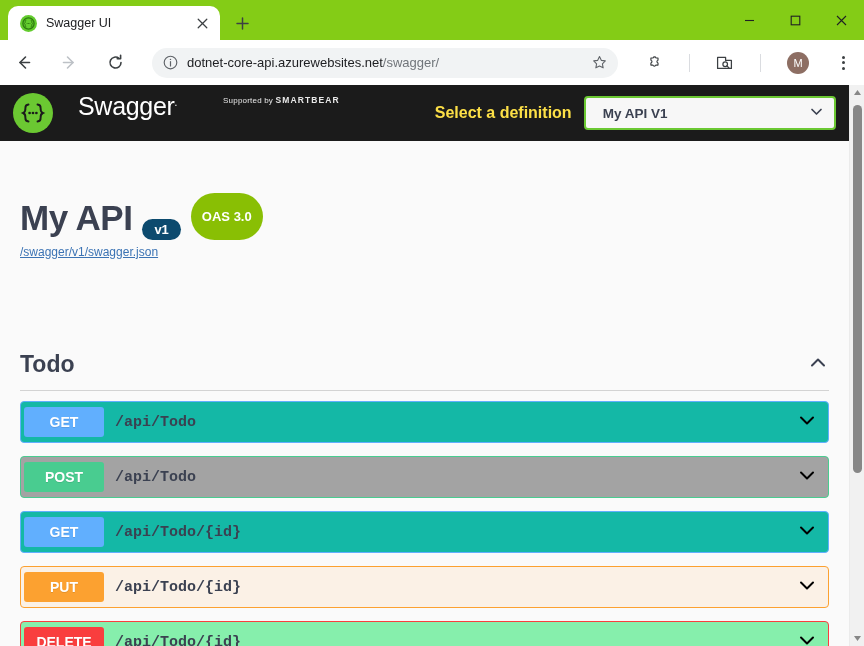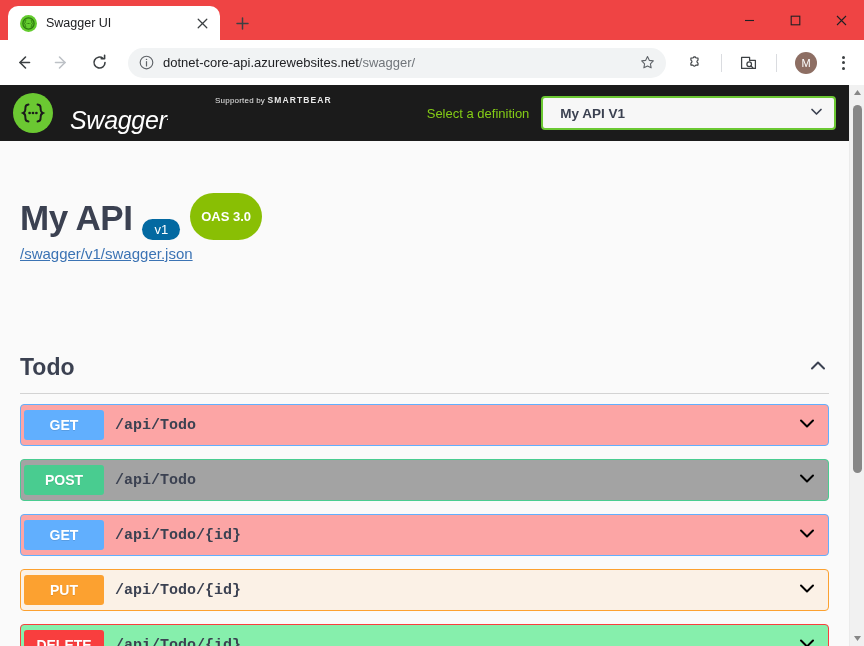--- a/index.html
+++ b/index.html
@@ -6,21 +6,21 @@
   html, body {
     width: 864px; height: 646px;
     font-family: "Liberation Sans", sans-serif;
     overflow: hidden; background: #fafafa;
   }
 
   
   .browser { width: 864px; height: 646px; display: flex; flex-direction: column; }
 
   .tabstrip {
-    height: 40px; background: #ef4444; display: flex; align-items: flex-end;
+    height: 40px; background: #84cc16; display: flex; align-items: flex-end;
     padding-left: 8px; position: relative; flex: 0 0 40px;
   }
   .tab {
     height: 34px; width: 212px; background: #ffffff;
     border-radius: 10px 10px 0 0; display: flex; align-items: center;
     padding: 0 8px 0 12px; gap: 9px; position: relative;
   }
   .favicon {
     width: 17px; height: 17px; border-radius: 50%;
     background: #63cc2e; flex: 0 0 17px;
@@ -45,21 +45,21 @@
     position: absolute; right: 0; top: 0; height: 40px;
     display: flex; align-items: center;
   }
   .wc {
     width: 46px; height: 40px; display: flex; align-items: center;
     justify-content: center; color: #202124;
   }
 
   .toolbar {
     height: 45px; background: #ffffff; display: flex; align-items: center;
-    padding: 0 8px; gap: 8px; flex: 0 0 45px;
+    padding: 0 8px; gap: 16px; flex: 0 0 45px;
   }
   .navbtn {
     width: 30px; height: 30px; border-radius: 50%; display: flex;
     align-items: center; justify-content: center; color: #3c4043;
     flex: 0 0 30px;
   }
   .navbtn.disabled { color: #bdc1c6; }
   .omnibox {
     flex: 1; height: 30px; background: #f1f3f4; border-radius: 15px;
     display: flex; align-items: center; padding: 0 6px 0 10px;
@@ -98,21 +98,21 @@
   .viewport { flex: 1; position: relative; display: flex; overflow: hidden; }
   .page {
     flex: 1; background: #fafafa; overflow: hidden; position: relative;
   }
 
   
   .swagger-topbar {
     background: #1b1b1b; height: 56px; display: flex; align-items: center;
     padding: 0 13px;
   }
-  .sw-logo { display: flex; align-items: flex-end; gap: 17px; font-style: italic; }
+  .sw-logo { display: flex; align-items: flex-start; gap: 25px; }
   .sw-mark {
     width: 40px; height: 40px; border-radius: 50%; background: #6bc832;
     display: flex; align-items: center; justify-content: center; flex: 0 0 40px;
   }
   .sw-wordwrap { display: flex; flex-direction: column; padding-top: 1px; }
   .sw-word {
     font-size: 25px; color: #fff; font-weight: 400; line-height: 1.02;
     letter-spacing: -0.3px; font-family: "Liberation Sans", sans-serif;
   }
   .sw-word .tm { font-size: 10px; vertical-align: super; }
@@ -120,48 +120,48 @@
     font-size: 8px; color: #e8e8e8; letter-spacing: 0.2px;
     line-height: 1; margin-top: 1px; margin-left: 46px;
     position: relative; top: -13px;
     white-space: nowrap;
   }
   .sw-sub b { letter-spacing: 1.1px; font-weight: 700; font-size: 8.5px; }
   .sw-select-wrap {
     display: flex; align-items: center; gap: 12px; margin-left: 95px; flex: 1;
   }
   .sw-select-label {
-    color: #84cc16; font-size: 13px; font-weight: 400; white-space: nowrap;
+    color: #fde047; font-size: 16px; font-weight: 700; white-space: nowrap;
   }
   .sw-select {
     flex: 1; max-width: 413px; height: 34px; background: #f7f7f7;
     border: 2px solid #6bc832; border-radius: 4px;
     display: flex; align-items: center; justify-content: space-between;
     padding: 0 10px 0 11px;
   }
   .sw-select span.val { font-size: 13.5px; color: #3b4151; font-weight: 700; margin-left: 6px; }
 
   
   .sw-info { padding: 50px 20px 0 20px; }
   .sw-title-row { display: flex; align-items: flex-end; gap: 10px; }
   .sw-title {
     font-size: 35px; color: #3b4151; font-weight: 700; letter-spacing: -0.5px;
   }
   .badge-ver {
-    background: #0369a1; color: #fff; font-size: 13px; font-weight: 400;
+    background: #0c4a6e; color: #fff; font-size: 13px; font-weight: 700;
     border-radius: 57px; padding: 4px 12px; line-height: 1;
     position: relative; top: 2px;
   }
   .badge-oas {
     background: #89bf04; color: #fff; font-size: 13px; font-weight: 700;
     border-radius: 57px; padding: 17px 11px; line-height: 1;
     position: relative; top: 2px;
   }
   .sw-url {
-    font-size: 15px; color: #3b73b4; margin-top: 7px; display: inline-block;
+    font-size: 12px; color: #3b73b4; margin-top: 7px; display: inline-block;
   }
 
   
   .sw-tag-sec { margin-top: 91px; padding: 0 20px; }
   .sw-tag-head {
     display: flex; align-items: center; justify-content: space-between;
     border-bottom: 1px solid #d3d3d3; padding-bottom: 12px;
   }
   .sw-tag-name { font-size: 23px; color: #3b4151; font-weight: 700; }
   .chev { display: block; }
@@ -176,21 +176,21 @@
   .op .method {
     width: 80px; flex: 0 0 80px; height: 30px; border-radius: 3px;
     color: #fff; font-size: 14px; font-weight: 700;
     display: flex; align-items: center; justify-content: center;
     text-shadow: 0 1px 0 rgba(0,0,0,.1); font-family: "Liberation Sans", sans-serif;
   }
   .op .path {
     margin-left: 11px; flex: 1; font-size: 15px; color: #3b4151;
     font-weight: 700; font-family: "Liberation Mono", monospace;
   }
-  .op-get    { background: #fca5a5; border-color: #61affe; }
+  .op-get    { background: #14b8a6; border-color: #61affe; }
   .op-get    .method { background: #61affe; }
   .op-post   { background: #a3a3a3; border-color: #49cc90; }
   .op-post   .method { background: #49cc90; }
   .op-put    { background: #fbf1e6; border-color: #fca130; align-items: center; }
   .op-put    .method { background: #fca130; }
   .op-delete { background: #86efac; border-color: #f93e3e; }
   .op-delete .method { background: #f93e3e; }
 
   
   .scrollbar {

